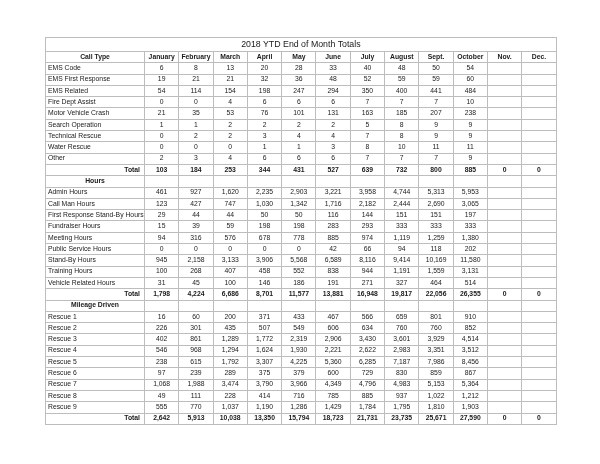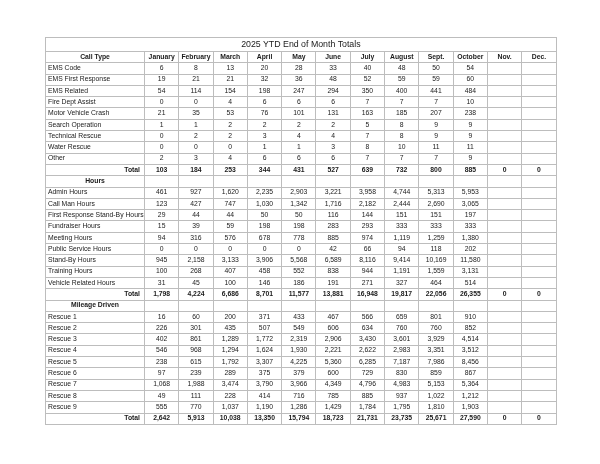--- a/index.html
+++ b/index.html
@@ -64,21 +64,21 @@
         <col class="c-month">
         <col class="c-month">
         <col class="c-month">
       <col class="c-month">
         <col class="c-month">
         <col class="c-month">
         <col class="c-month">
     </colgroup>
     <tbody id="tbody">
         <tr class="t-title-row">
-          <td class="t-title" colspan="13">2025 YTD End of Month Totals</td>
+          <td class="t-title" colspan="13">2018 YTD End of Month Totals</td>
         </tr>
         <tr class="t-head">
           <td class="lbl">Call Type</td>
           <td>January</td>
           <td>February</td>
           <td>March</td>
           <td>April</td>
           <td>May</td>
           <td>June</td>
           <td>July</td>

